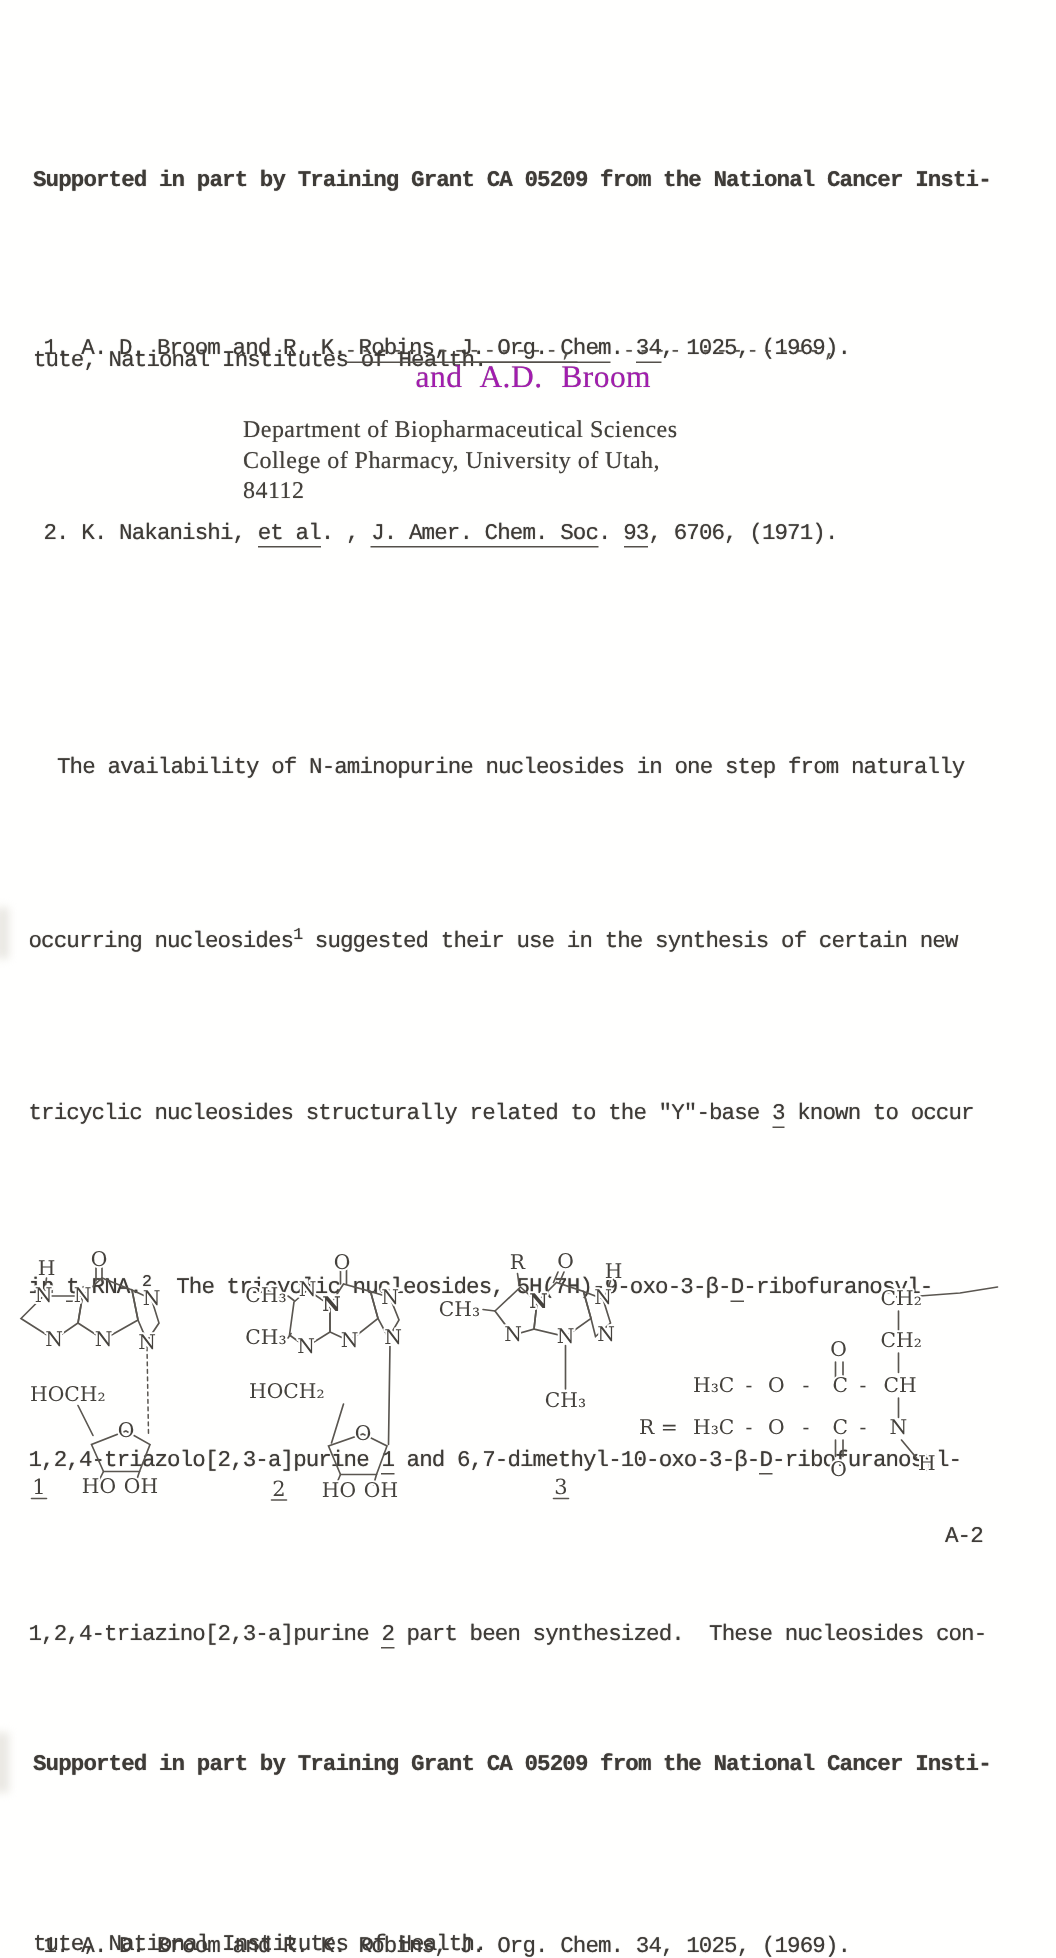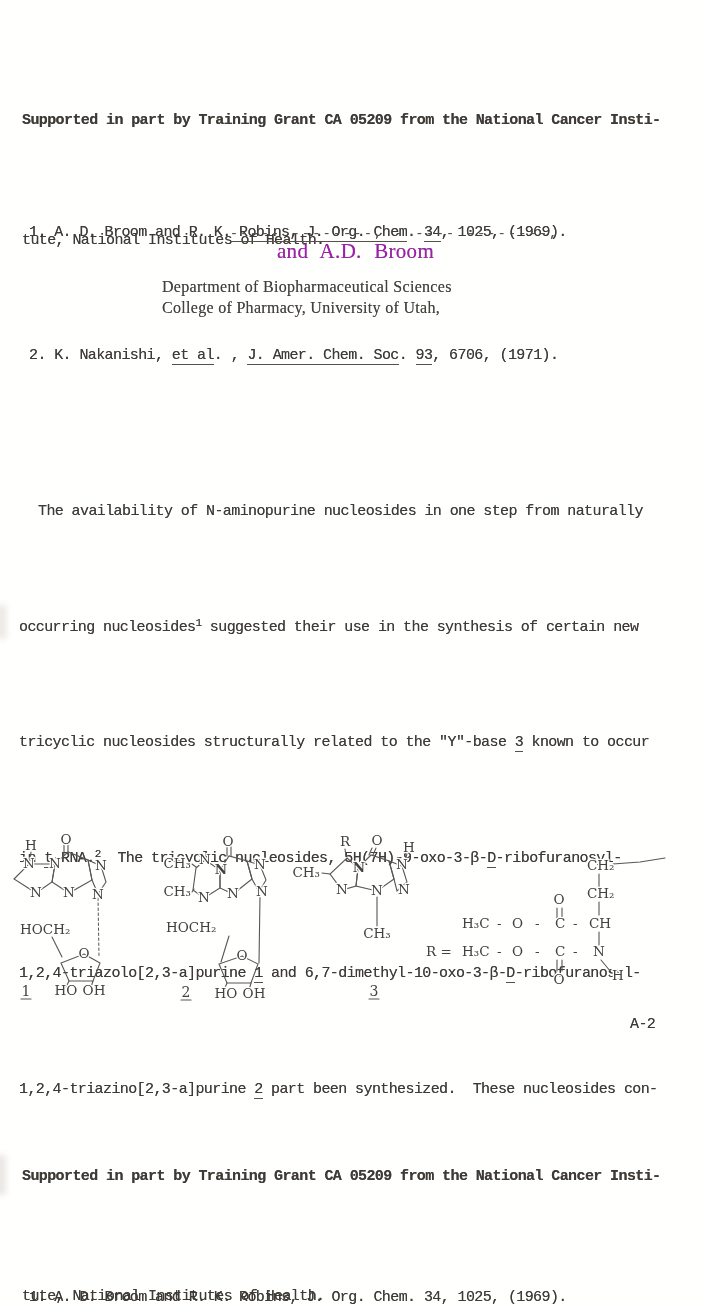--- a/index.html
+++ b/index.html
@@ -49,20 +49,21 @@
     <div><span>2. K. Nakanishi, </span><span class="u">et al</span><span>. , </span><span class="u">J. Amer. Chem. Soc</span><span>. </span><span class="u">93</span><span>, 6706, (1971).</span></div>
   </div>
 
   <div id="redacted" class="abs tw"><span class="u">----- --------,</span> <span>- ---- --------,</span></div>
 
   <div id="byline" class="abs serif">and A.D. Broom</div>
 
   <div id="affiliation" class="abs serif">
     <div>Department of Biopharmaceutical Sciences</div>
     <div>College of Pharmacy, University of Utah,</div>
+    <div>84112</div>
   </div>
 
   <div id="abstract" class="abs tw">
     <div class="indent"><span>The availability of N-aminopurine nucleosides in one step from naturally</span></div>
     <div><span>occurring nucleosides</span><span class="sup">1</span><span> suggested their use in the synthesis of certain new</span></div>
     <div><span>tricyclic nucleosides structurally related to the "Y"-base </span><span class="u">3</span><span> known to occur</span></div>
     <div><span>in </span><span class="u">t</span><span>-RNA.</span><span class="sup">2</span><span>  The tricyclic nucleosides, 5H(7H)-9-oxo-3-β-</span><span class="u">D</span><span>-ribofuranosyl-</span></div>
     <div><span>1,2,4-triazolo[2,3-a]purine </span><span class="u">1</span><span> and 6,7-dimethyl-10-oxo-3-β-</span><span class="u">D</span><span>-ribofuranosyl-</span></div>
     <div><span>1,2,4-triazino[2,3-a]purine </span><span class="u">2</span><span> part been synthesized.  These nucleosides con-</span></div>
     <div></div>

